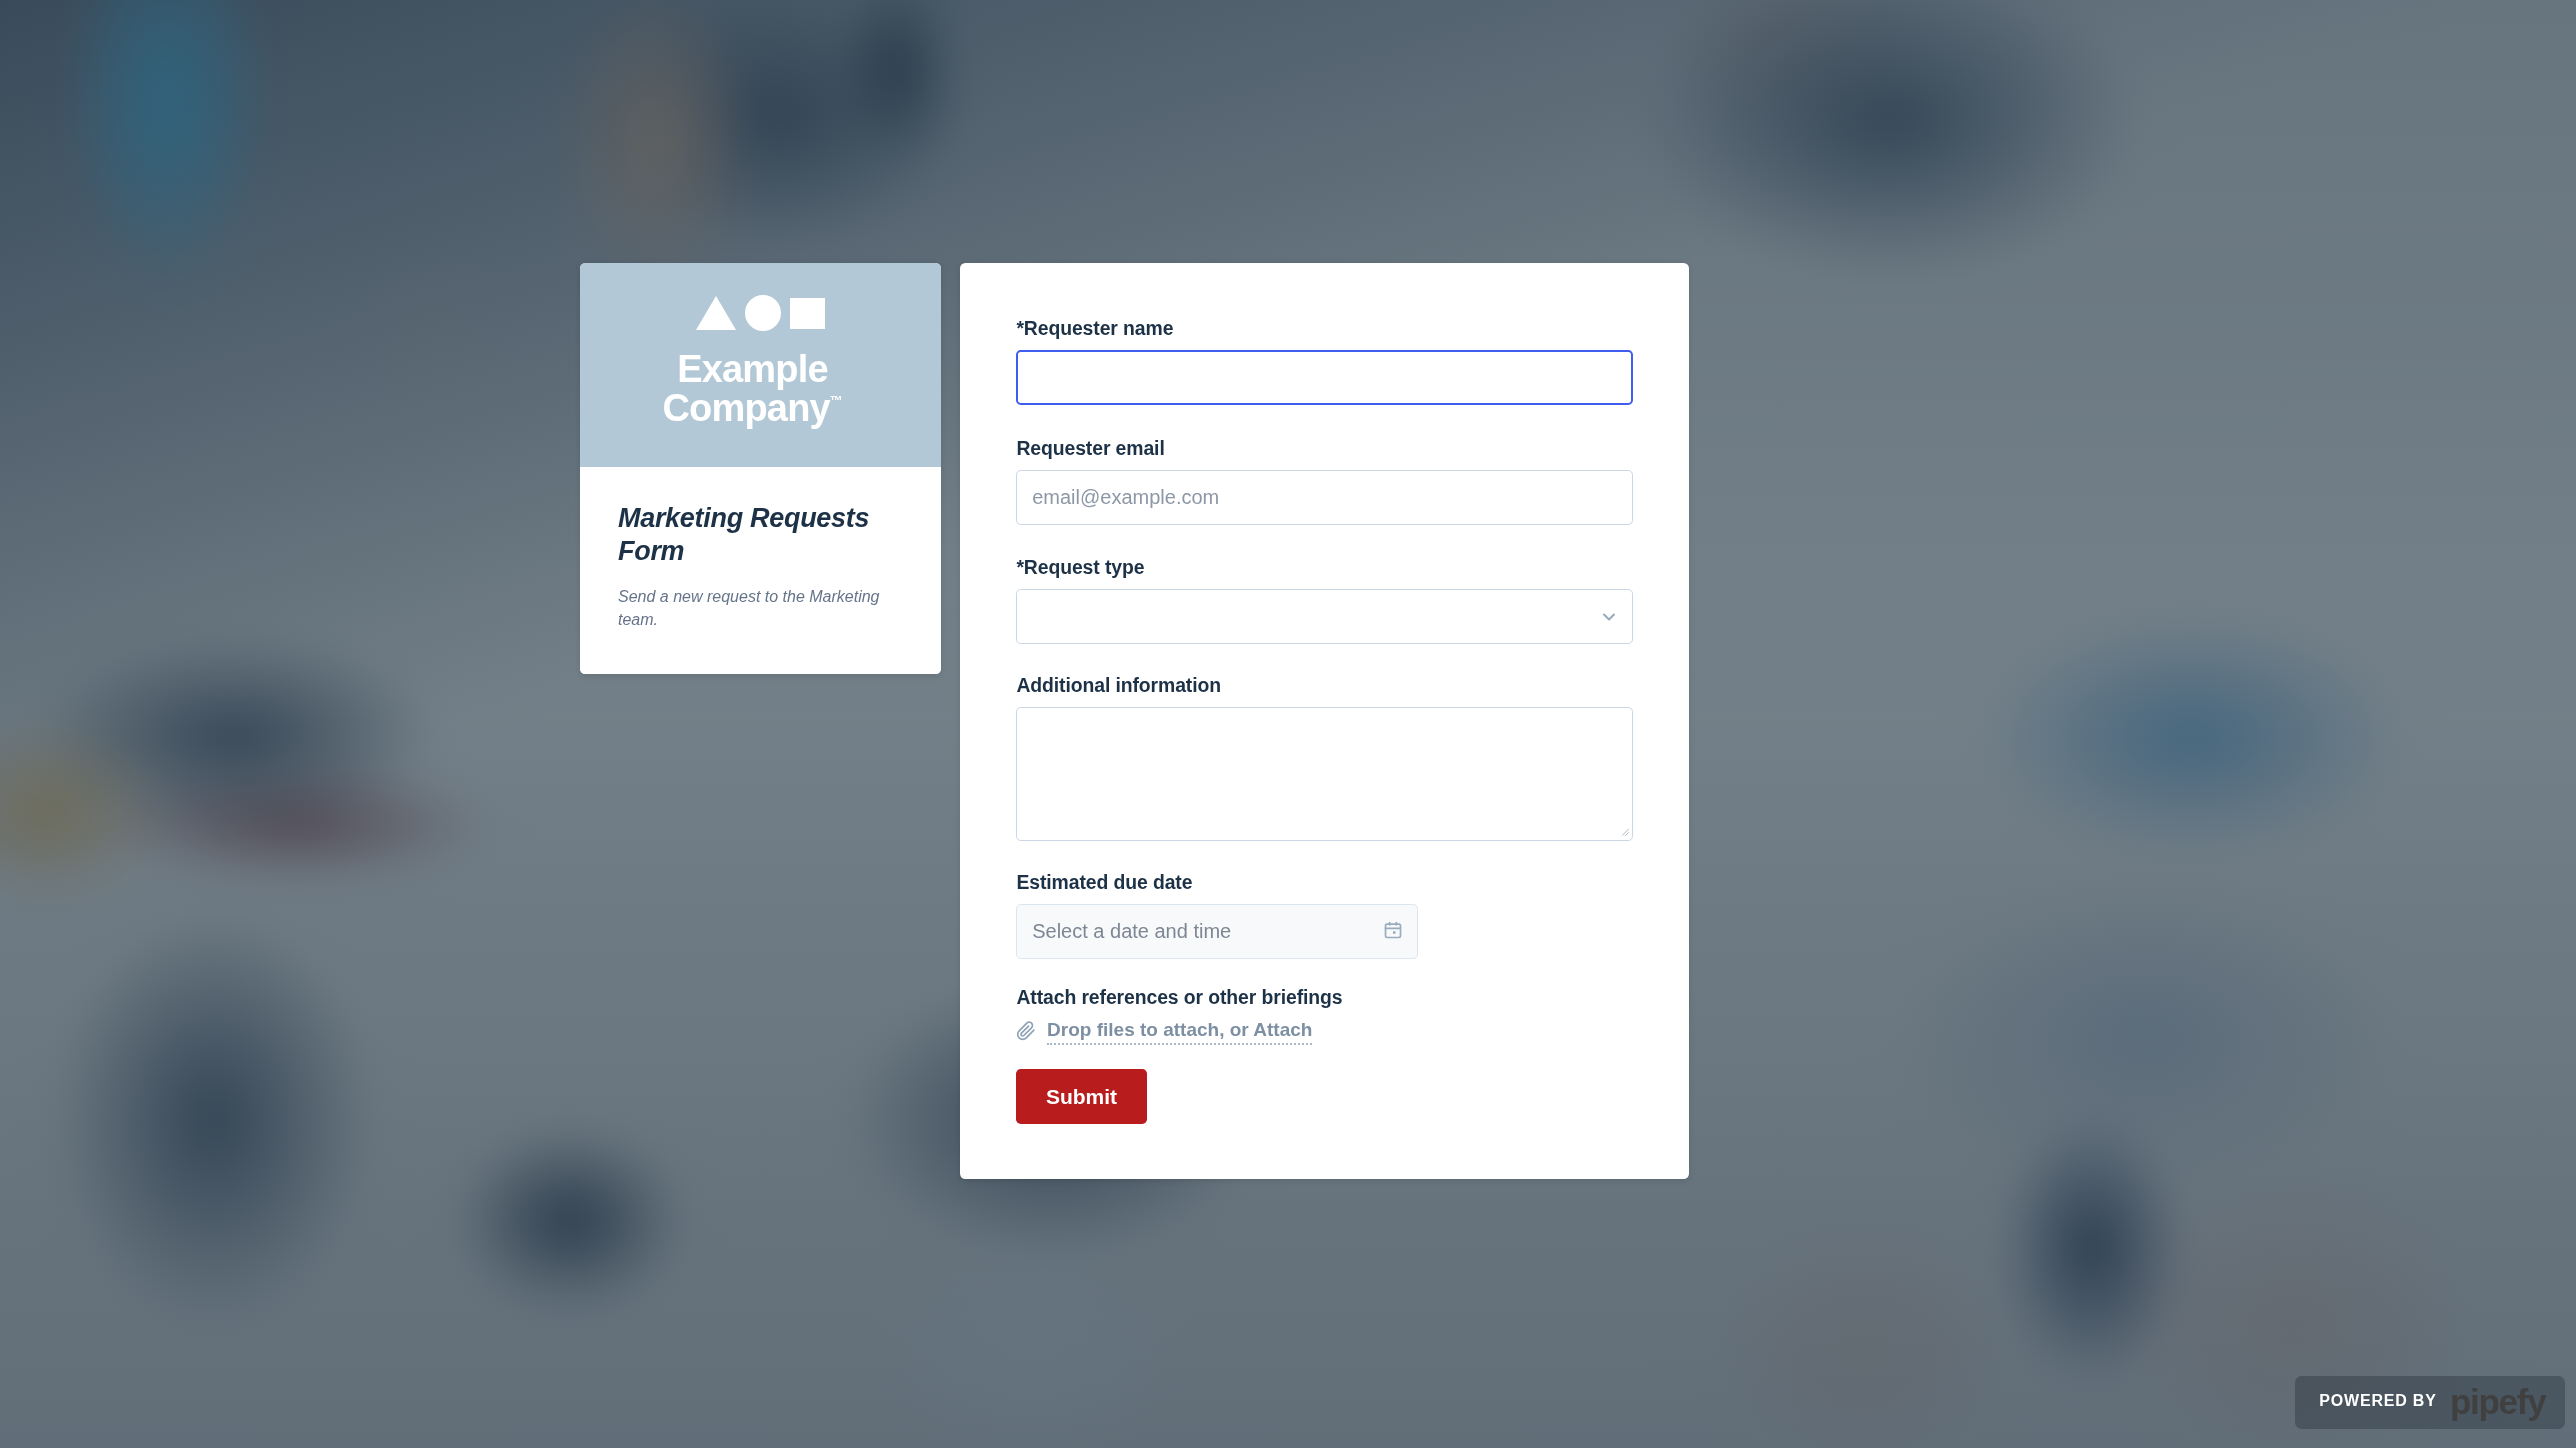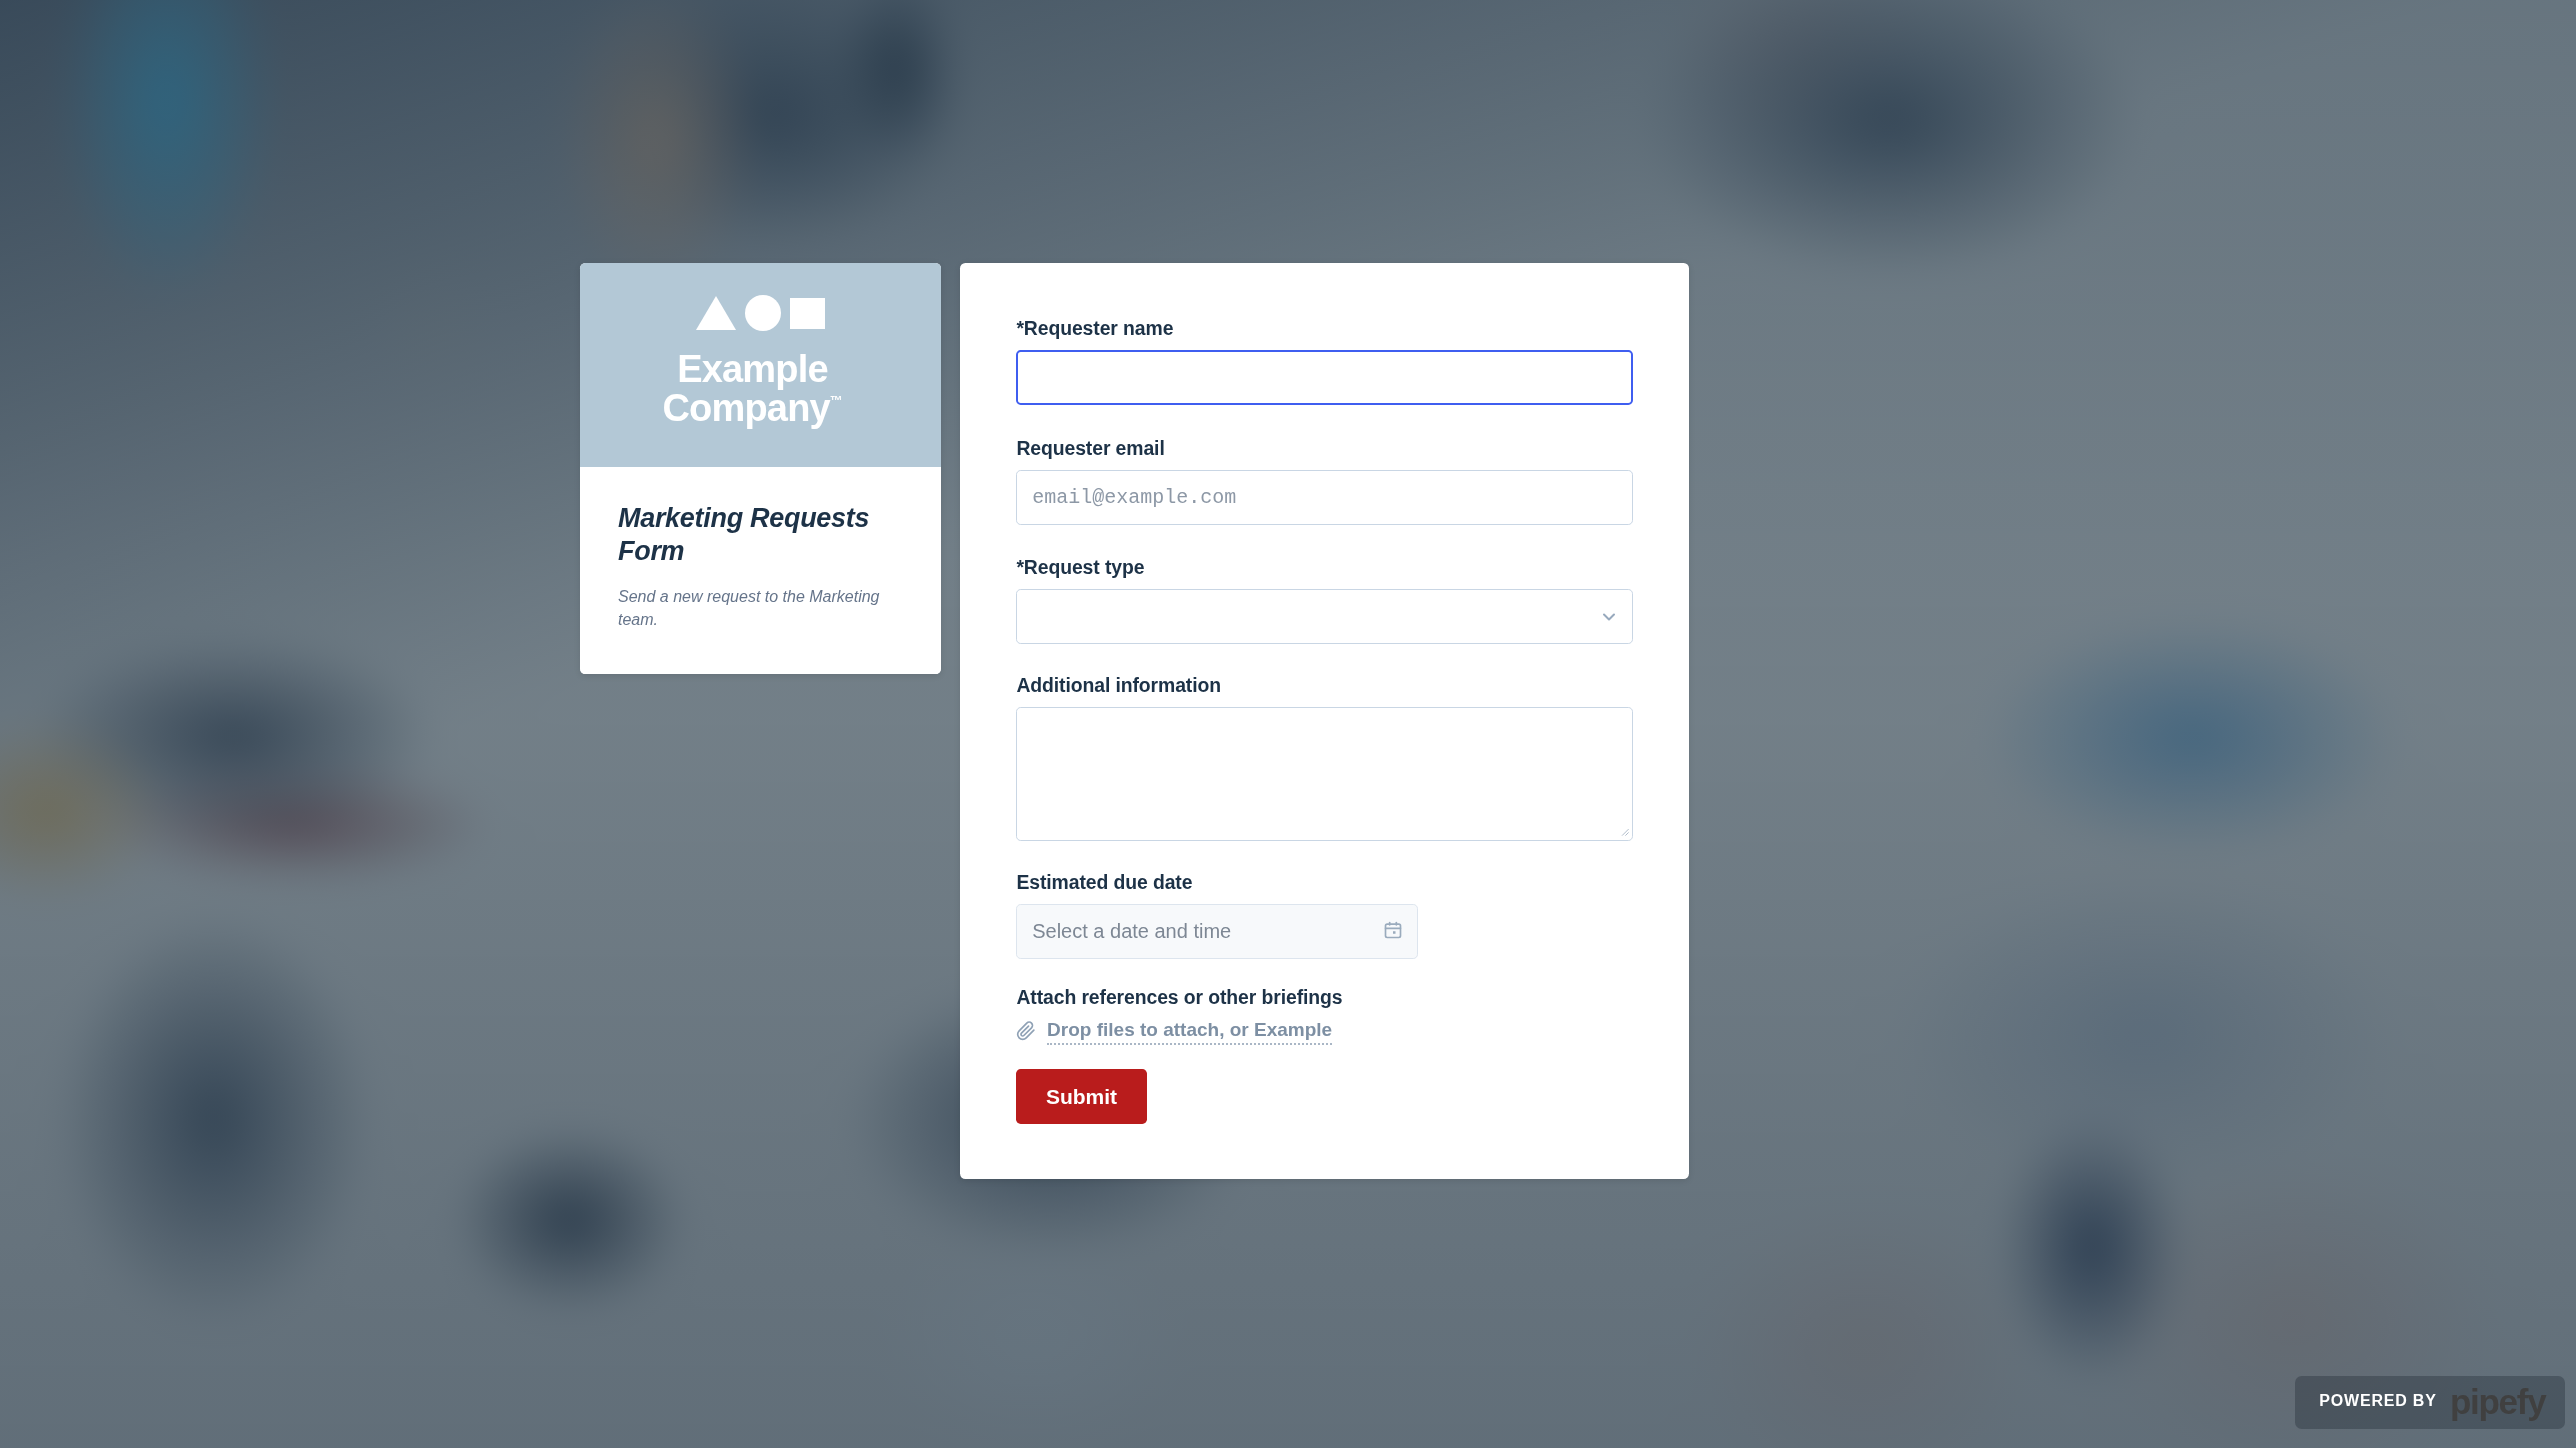--- a/index.html
+++ b/index.html
@@ -187,21 +187,21 @@
     font-size: 19.4px;
     font-weight: 700;
     color: #1d3247;
     letter-spacing: -0.1px;
     display: block;
     margin-bottom: 10px;
   }
 
   .input-base {
     width: 100%;
-    font-family: Liberation Mono, monospace;
+    font-family: Liberation Sans, sans-serif;
     font-size: 20px;
     color: #33414f;
     background: #ffffff;
     border: 1.3px solid #c9d6e4;
     border-radius: 4.7px;
     padding: 0 14.8px;
     height: 55px;
     outline: none;
     display: block;
   }
@@ -444,21 +444,21 @@
 
       
       <div class="field">
         <label class="field-label">Attach references or other briefings</label>
         <div class="attach-row">
           <span>
             <svg width="20" height="20" viewBox="0 0 24 24" fill="none" stroke="#8fa1b5" stroke-width="2" stroke-linecap="round" stroke-linejoin="round">
               <path d="M21.44 11.05l-9.19 9.19a6 6 0 0 1-8.49-8.49l9.19-9.19a4 4 0 0 1 5.66 5.66l-9.2 9.19a2 2 0 0 1-2.83-2.83l8.49-8.48"></path>
             </svg>
           </span>
-          <span class="attach-text">Drop files to attach, or Example</span>
+          <span class="attach-text">Drop files to attach, or Attach</span>
         </div>
       </div>
 
       <div class="sp-36"></div>
 
       
       <button class="submit-btn">Submit</button>
 
     </div>
 

